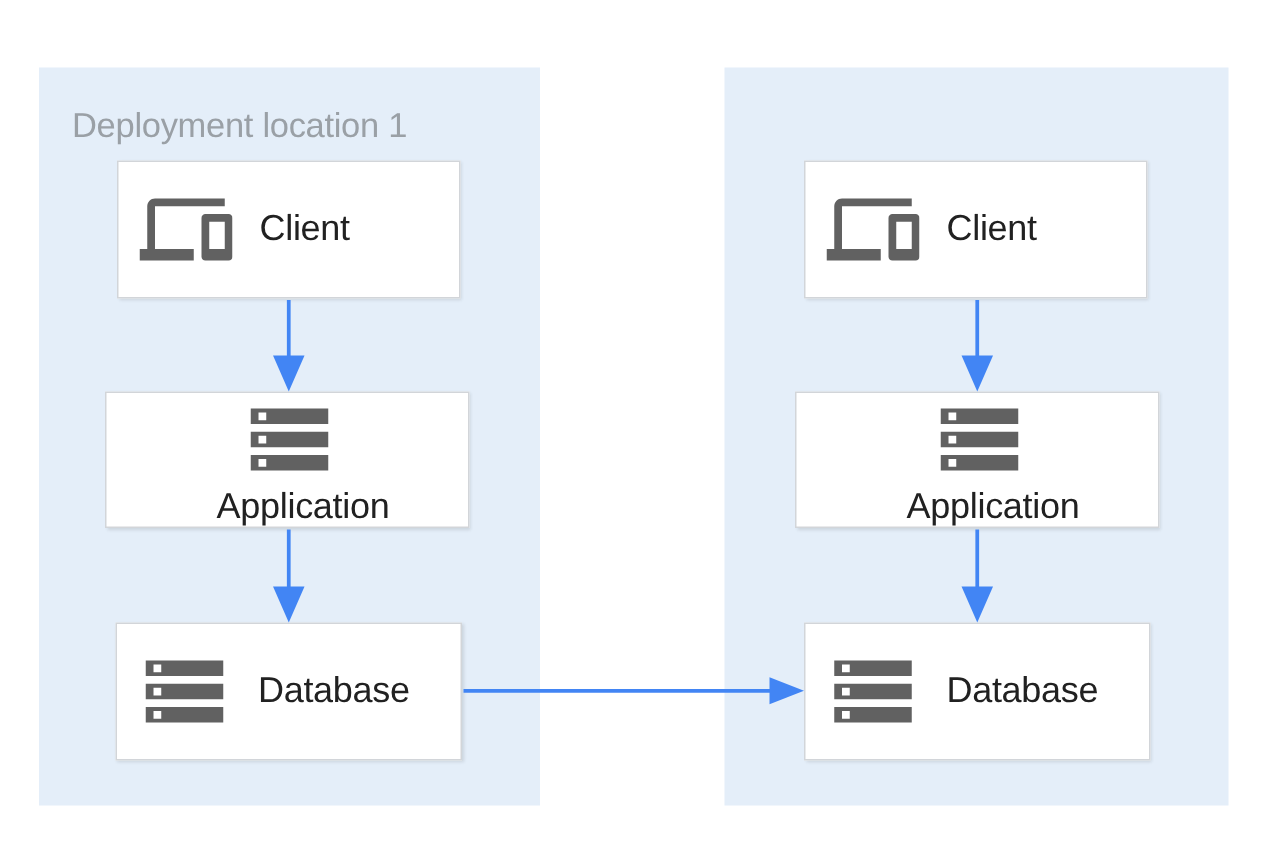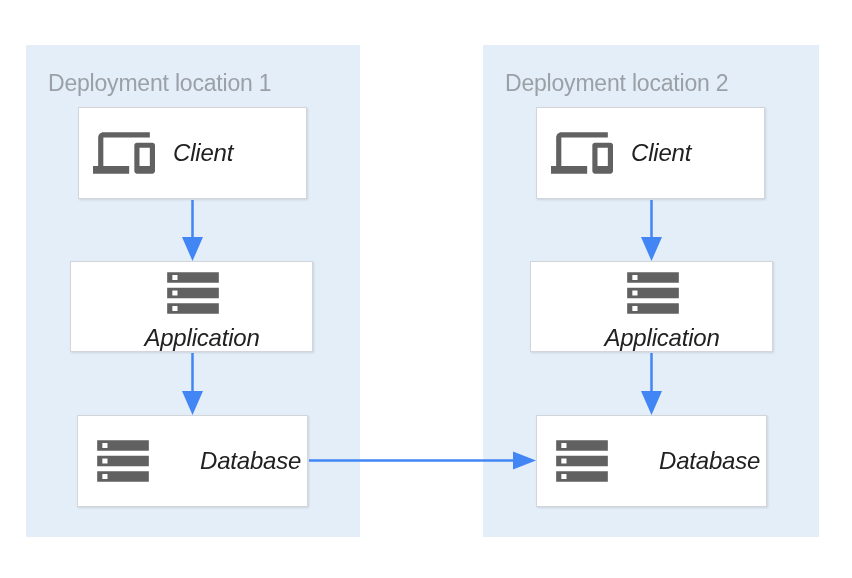--- a/index.html
+++ b/index.html
@@ -41,25 +41,24 @@
     white-space: nowrap;
   }
   .node {
     position: absolute;
     background: var(--box-bg);
     border: 1px solid var(--box-border);
     box-shadow: 1px 1px 2px rgba(60,64,67,0.15);
     display: flex;
     align-items: center;
     padding-left: 14px;
-    font-style: italic;
   }
   .node-client      { left: 52px; top: 62px;  width: 229px; height: 92px; }
   .node-application { left: 44px; top: 216px; width: 243px; height: 91px; padding-left: 21px; flex-direction: column; }
-  .node-database    { left: 51px; top: 370px; width: 231px; height: 92px; gap: 28px; }
+  .node-database    { left: 51px; top: 370px; width: 231px; height: 92px; }
   .panel-2 .node-client      { left: 53px; }
   .panel-2 .node-application { left: 47px; }
   .panel-2 .node-database    { left: 53px; }
   .icon {
     display: inline-flex;
     width: 62px;
     height: 62px;
     margin-right: 18px;
     flex: 0 0 auto;
   }
@@ -111,21 +110,20 @@
       <span class="icon">
         <svg viewBox="0 0 24 24" aria-hidden="true">
             <path d="M2 20h20v-4H2v4zm2-3h2v2H4v-2zM2 4v4h20V4H2zm4 3H4V5h2v2zm-4 7h20v-4H2v4zm2-3h2v2H4v-2z"></path>
           </svg>
       </span>
       <span class="node-label">Database</span>
     </div>
   </div>
 
   <div class="panel panel-2">
-    <div class="panel-title">Deployment location 2</div>
 
     <div class="node node-client">
       <span class="icon">
         <svg viewBox="0 0 24 24" aria-hidden="true">
             <path d="M4 6h18V4H4c-1.1 0-2 .9-2 2v11H0v3h14v-3H4V6zm19 2h-6c-.55 0-1 .45-1 1v10c0 .55.45 1 1 1h6c.55 0 1-.45 1-1V9c0-.55-.45-1-1-1zm-1 9h-4v-7h4v7z"></path>
           </svg>
       </span>
       <span class="node-label">Client</span>
     </div>
 

